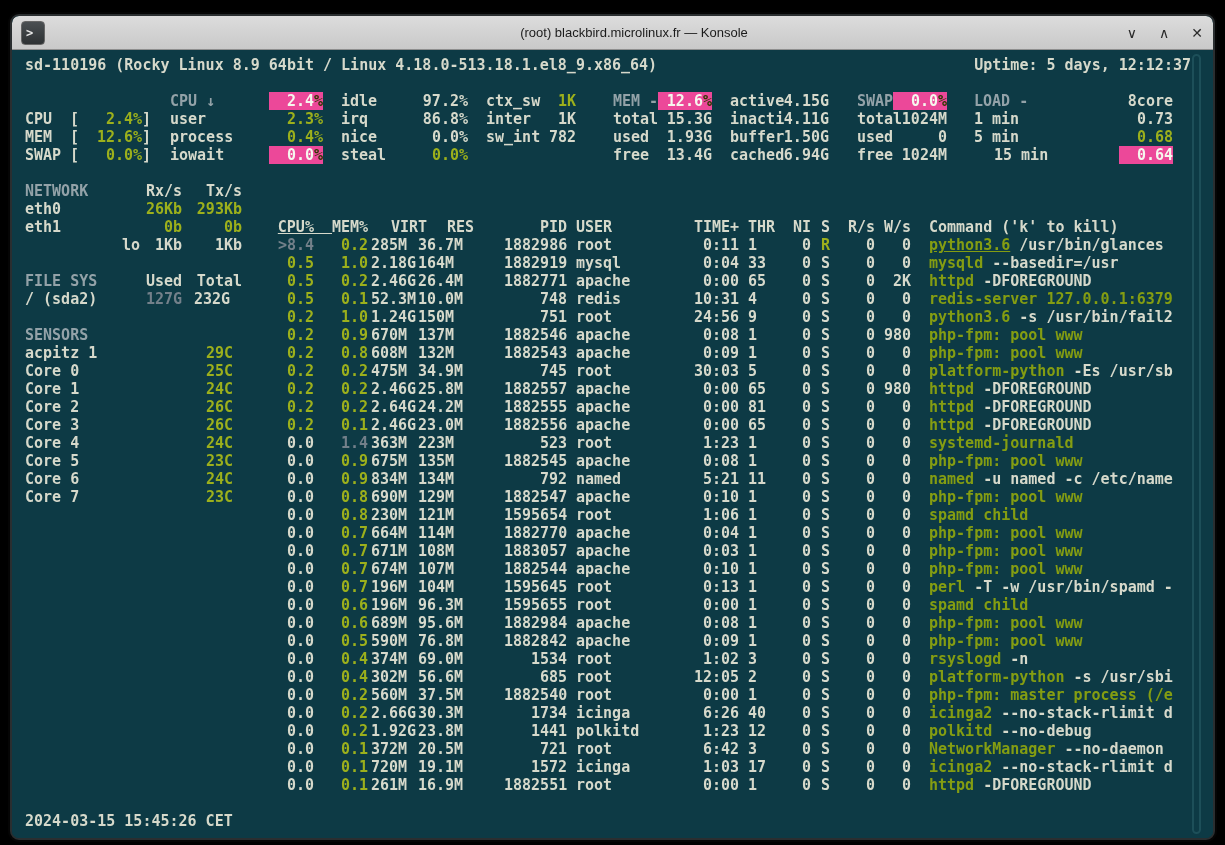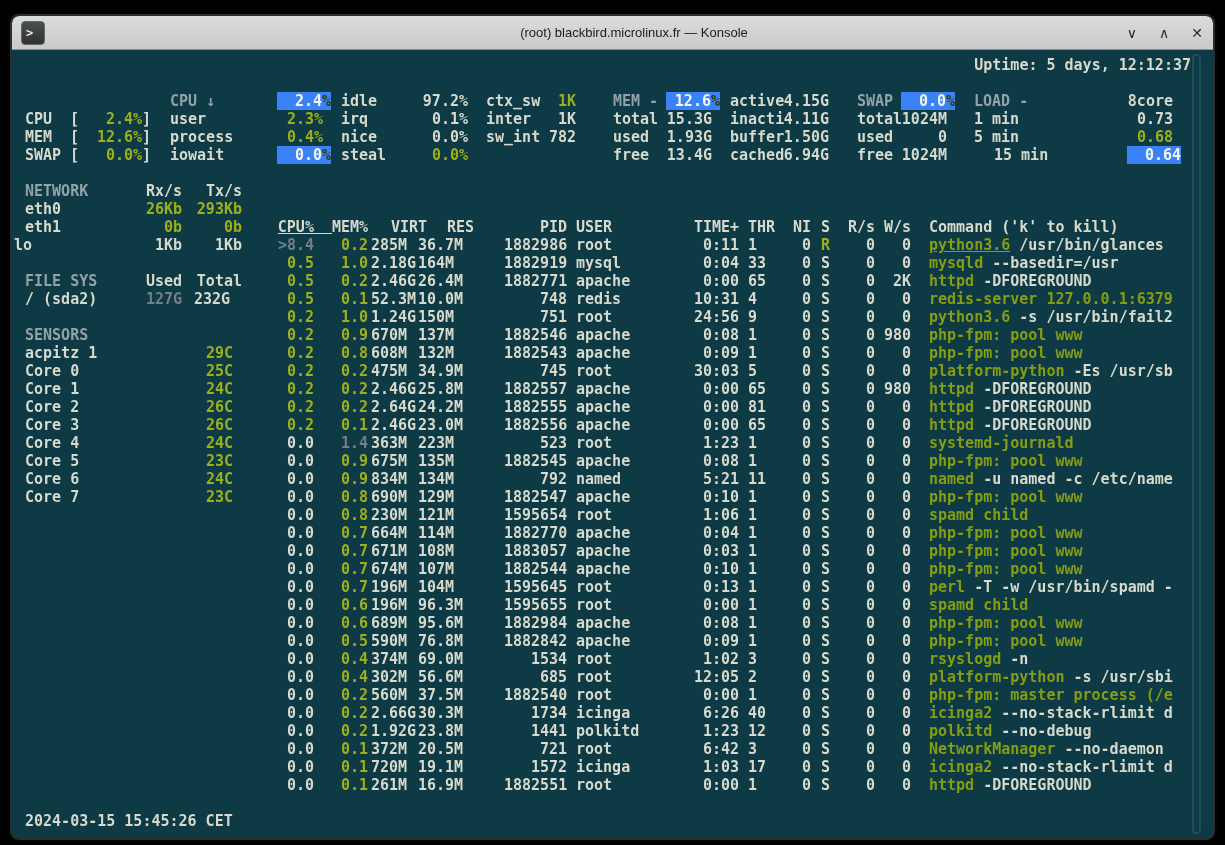--- a/index.html
+++ b/index.html
@@ -23,21 +23,21 @@
   .tb-btn { color:#2a2a2a; font-size:14px; line-height:1; cursor:default;
             font-family:"DejaVu Sans", sans-serif; }
   .terminal { position:relative; width:1201px; height:788px; background:#0d3a45;
               font-size:15px; font-weight:bold; line-height:18px; color:#d6d9cb; }
   .abs { position:absolute; white-space:pre; }
   .w    { color:#d6d9cb; }
   .g    { color:#9cb01c; }
   .cg   { color:#849d12; }
   .gray { color:#73808a; }
   .title{ color:#93a2a8; }
-  .hl   { background:#3b82f6; color:#f6f7ee;margin-left:8px; }
+  .hl   { background:#ec4899; color:#f6f7ee; }
   .hl .pct { color:#2f3a00; }
   .u    { text-decoration:underline; }
   .cell { position:absolute; top:0; white-space:pre; }
   .ra { text-align:right; }
   .la { text-align:left; }
   .row18 { position:absolute; left:0; height:18px; white-space:pre; }
   .scrollbar { position:absolute; right:12px; top:4px; bottom:4px; width:9px;
                border:2px solid #1d4f59; border-radius:6px; }
 </style>
 </head>
@@ -48,34 +48,35 @@
     <div class="tb-icon">&gt;</div>
     <div class="tb-title">(root) blackbird.microlinux.fr — Konsole</div>
     <div class="tb-controls">
       <span class="tb-btn">∨</span>
       <span class="tb-btn">∧</span>
       <span class="tb-btn">✕</span>
     </div>
   </div>
 
   <div class="terminal" id="term">
+    <div class="abs w" style="left:13px; top:6px;">sd-110196 (Rocky Linux 8.9 64bit / Linux 4.18.0-513.18.1.el8_9.x86_64)</div>
     <div class="abs w" style="right:22px; top:6px;">Uptime: 5 days, 12:12:37</div>
 
     <div id="quicklook">
         <div class="row18" style="top: 60px; width: 100%;"><div class="cell w la" style="left: 13px; width: 45px;">CPU</div><div class="cell w la" style="left: 58px; width: 9px;">[</div><div class="cell ra g" style="left: 67px; width: 54px;">2.4</div><div class="cell la" style="left: 121px; width: 20px;"><span class="g">%</span><span class="w">]</span></div></div>
         <div class="row18" style="top: 78px; width: 100%;"><div class="cell w la" style="left: 13px; width: 45px;">MEM</div><div class="cell w la" style="left: 58px; width: 9px;">[</div><div class="cell ra g" style="left: 67px; width: 54px;">12.6</div><div class="cell la" style="left: 121px; width: 20px;"><span class="g">%</span><span class="w">]</span></div></div>
         <div class="row18" style="top: 96px; width: 100%;"><div class="cell w la" style="left: 13px; width: 45px;">SWAP</div><div class="cell w la" style="left: 58px; width: 9px;">[</div><div class="cell ra g" style="left: 67px; width: 54px;">0.0</div><div class="cell la" style="left: 121px; width: 20px;"><span class="g">%</span><span class="w">]</span></div></div>
       </div>
     <div id="summary">
         <div class="row18" style="top: 42px; width: 100%;"><div class="cell la title" style="left: 158px; width: 63px;">CPU ↓</div><div class="cell ra hl" style="left: 257px; width: 54px;"><span>2.4</span><span class="pct">%</span></div></div>
         <div class="row18" style="top: 60px; width: 100%;"><div class="cell la w" style="left: 158px; width: 63px;">user</div><div class="cell ra g" style="left: 257px; width: 54px;">2.3%</div></div>
         <div class="row18" style="top: 78px; width: 100%;"><div class="cell la w" style="left: 158px; width: 63px;">process</div><div class="cell ra g" style="left: 257px; width: 54px;">0.4%</div></div>
         <div class="row18" style="top: 96px; width: 100%;"><div class="cell la w" style="left: 158px; width: 63px;">iowait</div><div class="cell ra hl" style="left: 257px; width: 54px;"><span>0.0</span><span class="pct">%</span></div></div>
         <div class="row18" style="top: 42px; width: 100%;"><div class="cell la w" style="left: 329px; width: 54px;">idle</div><div class="cell ra w" style="left: 402px; width: 54px;">97.2%</div></div>
-        <div class="row18" style="top: 60px; width: 100%;"><div class="cell la w" style="left: 329px; width: 54px;">irq</div><div class="cell ra w" style="left: 402px; width: 54px;">0.1%</div></div>
+        <div class="row18" style="top: 60px; width: 100%;"><div class="cell la w" style="left: 329px; width: 54px;">irq</div><div class="cell ra w" style="left: 402px; width: 54px;">86.8%</div></div>
         <div class="row18" style="top: 78px; width: 100%;"><div class="cell la w" style="left: 329px; width: 54px;">nice</div><div class="cell ra w" style="left: 402px; width: 54px;">0.0%</div></div>
         <div class="row18" style="top: 96px; width: 100%;"><div class="cell la w" style="left: 329px; width: 54px;">steal</div><div class="cell ra g" style="left: 402px; width: 54px;">0.0%</div></div>
         <div class="row18" style="top: 42px; width: 100%;"><div class="cell la w" style="left: 474px; width: 63px;">ctx_sw</div><div class="cell ra g" style="left: 519px; width: 45px;">1K</div></div>
         <div class="row18" style="top: 60px; width: 100%;"><div class="cell la w" style="left: 474px; width: 63px;">inter</div><div class="cell ra w" style="left: 519px; width: 45px;">1K</div></div>
         <div class="row18" style="top: 78px; width: 100%;"><div class="cell la w" style="left: 474px; width: 63px;">sw_int</div><div class="cell ra w" style="left: 519px; width: 45px;">782</div></div>
         <div class="row18" style="top: 42px; width: 100%;"><div class="cell la title" style="left: 601px; width: 54px;">MEM -</div><div class="cell ra hl" style="left: 646px; width: 54px;"><span>12.6</span><span class="pct">%</span></div></div>
         <div class="row18" style="top: 60px; width: 100%;"><div class="cell la w" style="left: 601px; width: 54px;">total</div><div class="cell ra w" style="left: 646px; width: 54px;">15.3G</div></div>
         <div class="row18" style="top: 78px; width: 100%;"><div class="cell la w" style="left: 601px; width: 54px;">used</div><div class="cell ra w" style="left: 646px; width: 54px;">1.93G</div></div>
         <div class="row18" style="top: 96px; width: 100%;"><div class="cell la w" style="left: 601px; width: 54px;">free</div><div class="cell ra w" style="left: 646px; width: 54px;">13.4G</div></div>
         <div class="row18" style="top: 42px; width: 100%;"><div class="cell la w" style="left: 718px; width: 54px;">active</div><div class="cell ra w" style="left: 763px; width: 54px;">4.15G</div></div>
@@ -88,21 +89,21 @@
         <div class="row18" style="top: 96px; width: 100%;"><div class="cell la w" style="left: 845px; width: 54px;">free</div><div class="cell ra w" style="left: 881px; width: 54px;">1024M</div></div>
         <div class="row18" style="top: 42px; width: 100%;"><div class="cell la title" style="left: 962px; width: 54px;">LOAD -</div><div class="cell ra w" style="left: 1107px; width: 54px;">8core</div></div>
         <div class="row18" style="top: 60px; width: 100%;"><div class="cell la w" style="left: 962px; width: 54px;">1 min</div><div class="cell ra w" style="left: 1107px; width: 54px;">0.73</div></div>
         <div class="row18" style="top: 78px; width: 100%;"><div class="cell la w" style="left: 962px; width: 54px;">5 min</div><div class="cell ra g" style="left: 1107px; width: 54px;">0.68</div></div>
         <div class="row18" style="top: 96px; width: 100%;"><div class="cell la w" style="left: 962px; width: 54px; margin-left: 20px;">15 min</div><div class="cell ra hl" style="left: 1107px; width: 54px;">0.64</div></div>
       </div>
     <div id="network">
         <div class="row18" style="top: 132px; width: 100%;"><div class="cell la title" style="left: 13px; width: 100px;">NETWORK</div><div class="cell ra w" style="left: 121px; width: 49px;">Rx/s</div><div class="cell ra w" style="left: 176px; width: 54px;">Tx/s</div></div>
         <div class="row18" style="top: 150px; width: 100%;"><div class="cell la w" style="left: 13px; width: 100px;">eth0</div><div class="cell ra g" style="left: 121px; width: 49px;">26Kb</div><div class="cell ra g" style="left: 176px; width: 54px;">293Kb</div></div>
         <div class="row18" style="top: 168px; width: 100%;"><div class="cell la w" style="left: 13px; width: 100px;">eth1</div><div class="cell ra g" style="left: 121px; width: 49px;">0b</div><div class="cell ra g" style="left: 176px; width: 54px;">0b</div></div>
-        <div class="row18" style="top: 186px; width: 100%;"><div class="cell la w" style="left: 2px; width: 100px;">lo</div><div class="cell ra w" style="left: 121px; width: 49px;">1Kb</div><div class="cell ra w" style="left: 176px; width: 54px;">1Kb</div></div>
+        <div class="row18" style="top: 186px; width: 100%;"><div class="cell la w" style="left: 28px; width: 100px; text-align: right;">lo</div><div class="cell ra w" style="left: 121px; width: 49px;">1Kb</div><div class="cell ra w" style="left: 176px; width: 54px;">1Kb</div></div>
       </div>
     <div id="filesys">
         <div class="row18" style="top: 222px; width: 100%;"><div class="cell la title" style="left: 13px; width: 100px;">FILE SYS</div><div class="cell ra w" style="left: 121px; width: 49px;">Used</div><div class="cell ra w" style="left: 176px; width: 54px;">Total</div></div>
         <div class="row18" style="top: 240px; width: 100%;"><div class="cell la w" style="left: 13px; width: 110px;">/ (sda2)</div><div class="cell ra gray" style="left: 121px; width: 49px;">127G</div><div class="cell ra w" style="left: 164px; width: 54px;">232G</div></div>
       </div>
     <div id="sensors">
         <div class="row18" style="top: 276px; width: 100%;"><div class="cell la title" style="left: 13px; width: 100px;">SENSORS</div></div>
         <div class="row18" style="top: 294px; width: 100%;"><div class="cell la w" style="left: 13px; width: 120px;">acpitz 1</div><div class="cell ra g" style="left: 167px; width: 54px;">29C</div></div>
         <div class="row18" style="top: 312px; width: 100%;"><div class="cell la w" style="left: 13px; width: 120px;">Core 0</div><div class="cell ra g" style="left: 167px; width: 54px;">25C</div></div>
         <div class="row18" style="top: 330px; width: 100%;"><div class="cell la w" style="left: 13px; width: 120px;">Core 1</div><div class="cell ra g" style="left: 167px; width: 54px;">24C</div></div>

